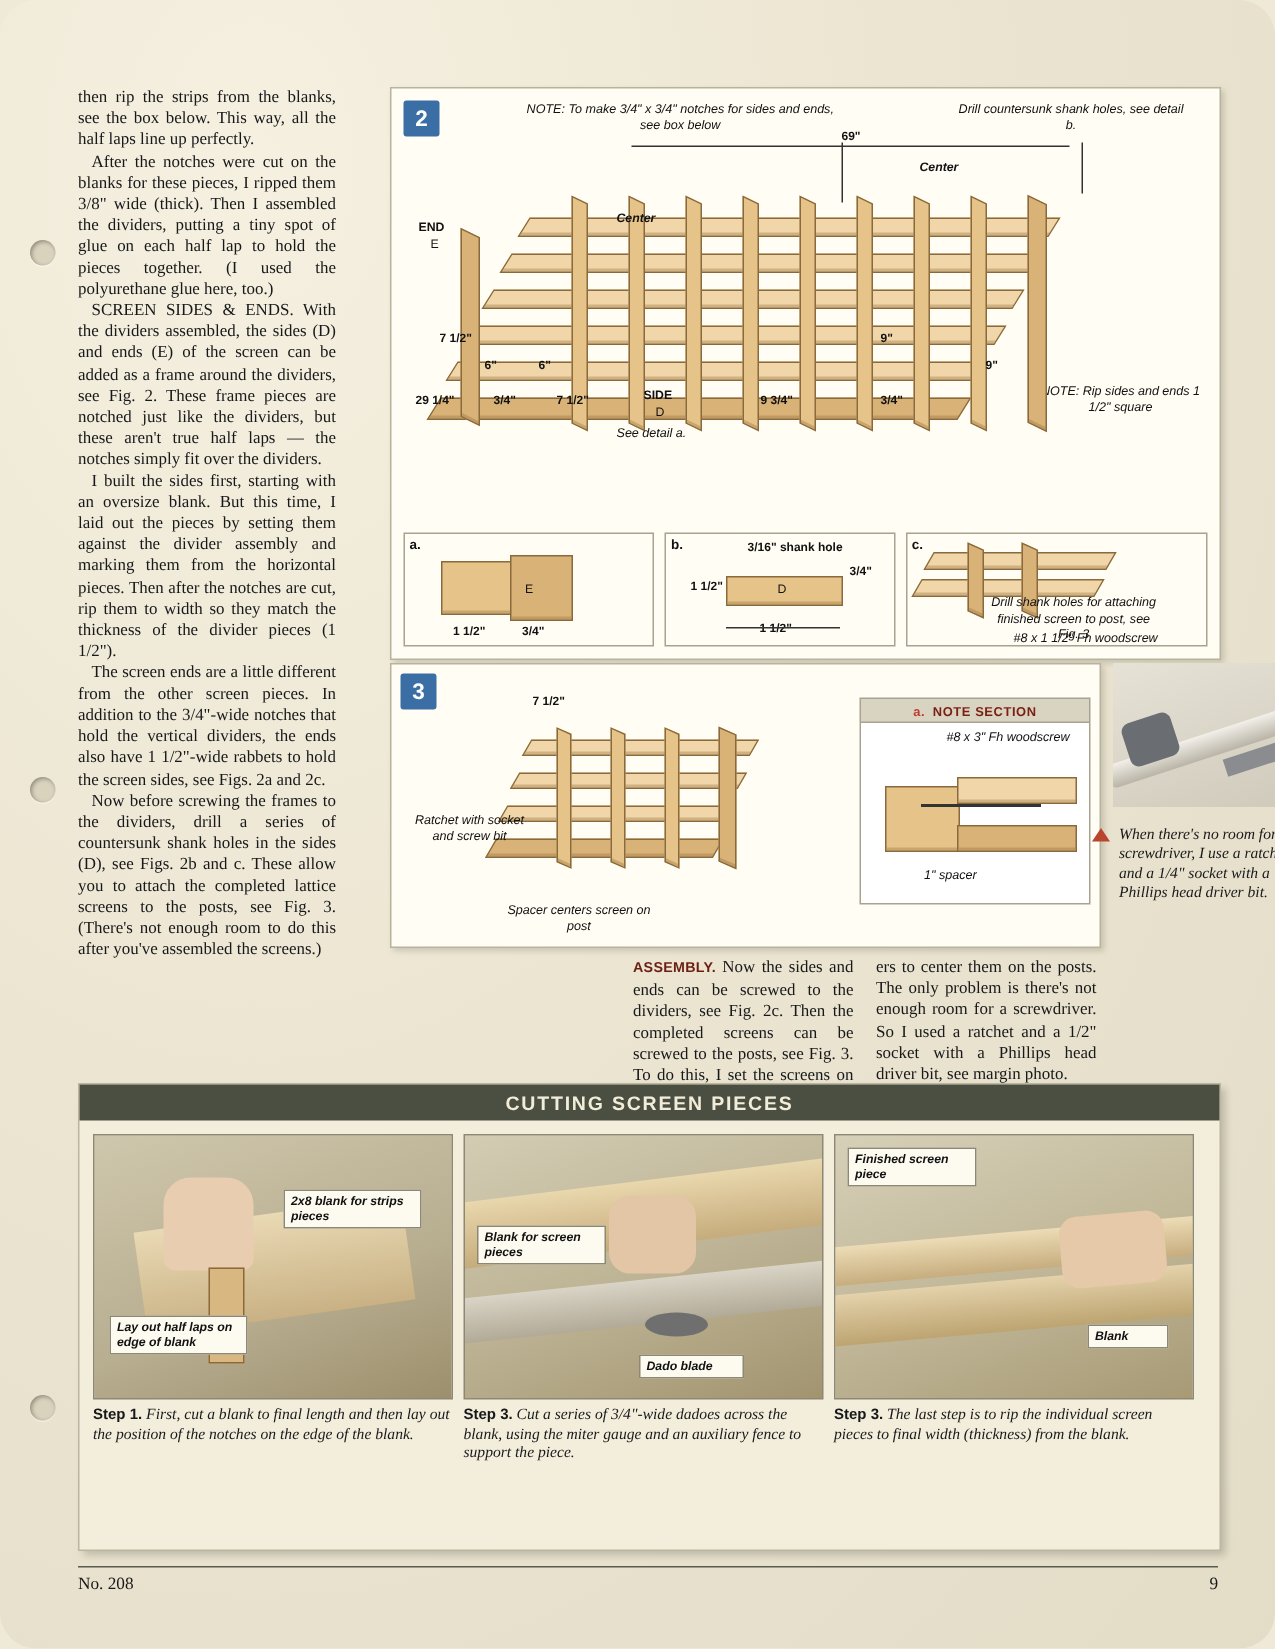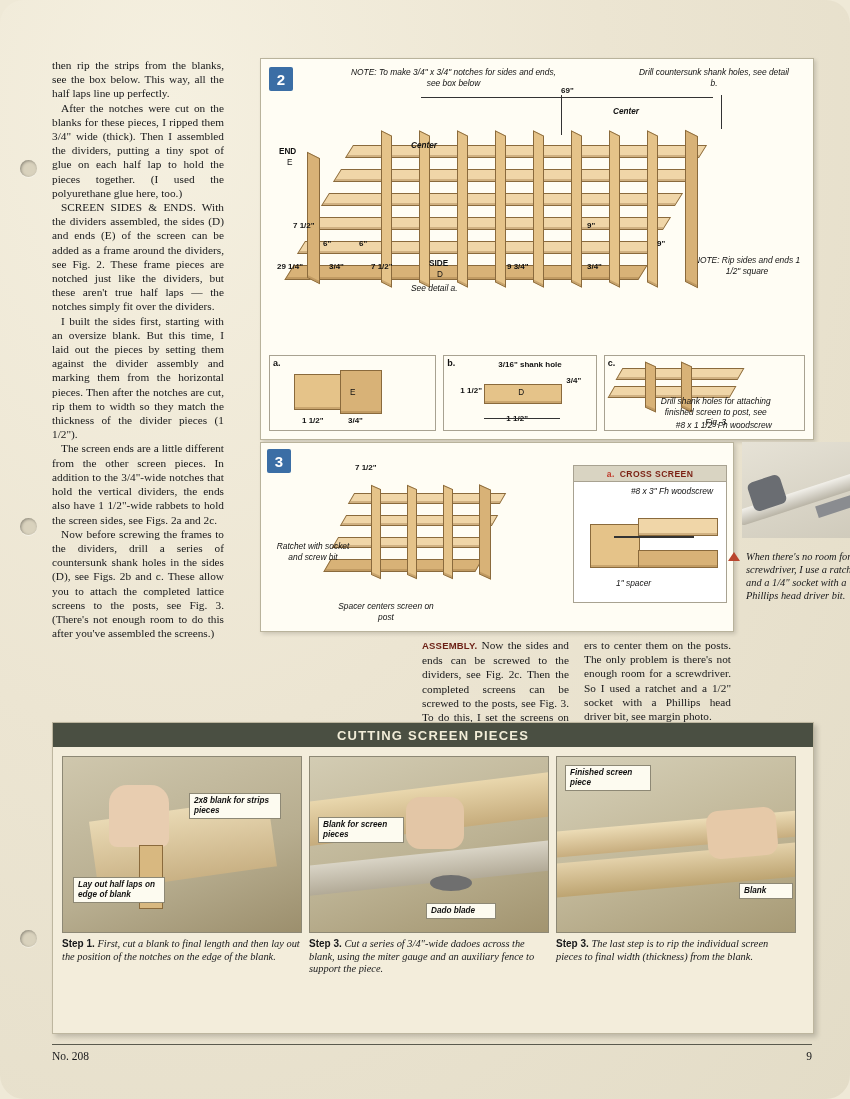--- a/index.html
+++ b/index.html
@@ -187,21 +187,21 @@
 <div class="page">
 
   <div class="hole h1"></div>
   <div class="hole h2"></div>
   <div class="hole h3"></div>
 
   <div class="content">
 
     <div class="col-left">
       <p class="first">then rip the strips from the blanks, see the box below. This way, all the half laps line up perfectly.</p>
-      <p>After the notches were cut on the blanks for these pieces, I ripped them 3/4" wide (thick). Then I assembled the dividers, putting a tiny spot of glue on each half lap to hold the pieces together. (I used the polyurethane glue here, too.)</p>
+      <p>After the notches were cut on the blanks for these pieces, I ripped them 3/8" wide (thick). Then I assembled the dividers, putting a tiny spot of glue on each half lap to hold the pieces together. (I used the polyurethane glue here, too.)</p>
       <p>SCREEN SIDES &amp; ENDS. With the dividers assembled, the sides (D) and ends (E) of the screen can be added as a frame around the dividers, see Fig. 2. These frame pieces are notched just like the dividers, but these aren't true half laps — the notches simply fit over the dividers.</p>
       <p>I built the sides first, starting with an oversize blank. But this time, I laid out the pieces by setting them against the divider assembly and marking them from the horizontal pieces. Then after the notches are cut, rip them to width so they match the thickness of the divider pieces (1 1/2").</p>
       <p>The screen ends are a little different from the other screen pieces. In addition to the 3/4"-wide notches that hold the vertical dividers, the ends also have 1 1/2"-wide rabbets to hold the screen sides, see Figs. 2a and 2c.</p>
       <p>Now before screwing the frames to the dividers, drill a series of countersunk shank holes in the sides (D), see Figs. 2b and c. These allow you to attach the completed lattice screens to the posts, see Fig. 3. (There's not enough room to do this after you've assembled the screens.)</p>
     </div>
 
     <div class="fig2">
       <div class="fignum" style="left:8px;top:8px;">2</div>
 
       <div class="note" style="position:absolute;left:90px;top:8px;width:205px;text-align:center;">NOTE: To make 3/4" x 3/4" notches for sides and ends, see box below</div>
@@ -307,21 +307,21 @@
         <div class="slat" style="left:102px;top:4px;width:8px;height:88px;transform:skewY(24deg);"></div>
         <div class="slat d" style="left:138px;top:4px;width:10px;height:88px;transform:skewY(24deg);"></div>
       </div>
 
       <div class="note" style="position:absolute;left:8px;top:98px;width:88px;text-align:center;">Ratchet with socket and screw bit</div>
       <div class="note" style="position:absolute;left:70px;top:158px;width:110px;text-align:center;">Spacer centers screen on post</div>
 
       <div class="xsec">
         <div class="xsec-hdr">
           <span style="color:#c0392b;margin-right:5px;">a.</span>
-          <span>CROSS SCREEN</span>
+          <span>NOTE SECTION</span>
         </div>
         <div class="note" style="position:absolute;left:52px;top:20px;width:92px;text-align:center;">#8 x 3" Fh woodscrew</div>
         <div class="slat" style="position:absolute;left:16px;top:58px;width:48px;height:42px;"></div>
         <div class="slat l" style="position:absolute;left:64px;top:52px;width:78px;height:16px;"></div>
         <div class="slat d" style="position:absolute;left:64px;top:84px;width:78px;height:16px;"></div>
         <div class="ln" style="left:40px;top:70px;width:80px;height:2px;"></div>
         <div class="note" style="position:absolute;left:42px;top:112px;">1" spacer</div>
       </div>
     </div>
 
@@ -380,21 +380,21 @@
             <span>Cut a series of 3/4"-wide dadoes across the blank, using the miter gauge and an auxiliary fence to support the piece.</span>
           </div>
         </div>
 
         <div class="step">
           <div class="photo ph3">
             <div style="position:absolute;left:-10px;top:64px;width:260px;height:26px;background:linear-gradient(180deg,#ecdcb6,#c7ad7e);transform:rotate(-5deg);"></div>
             <div style="position:absolute;left:-10px;top:96px;width:260px;height:34px;background:linear-gradient(180deg,#e4d2ab,#bda471);transform:rotate(-5deg);"></div>
             <div style="position:absolute;left:150px;top:52px;width:70px;height:48px;background:#e6c9a8;border-radius:12px;transform:rotate(-5deg);"></div>
             <div class="pcap" style="left:8px;top:8px;width:76px;">Finished screen piece</div>
-            <div class="pcap" style="left:182px;top:126px;width:44px;">Blank</div>
+            <div class="pcap" style="left:168px;top:126px;width:44px;">Blank</div>
           </div>
           <div class="stepcap">
             <b>Step 3.</b>
             <span>The last step is to rip the individual screen pieces to final width (thickness) from the blank.</span>
           </div>
         </div>
 
       </div>
     </div>
 

